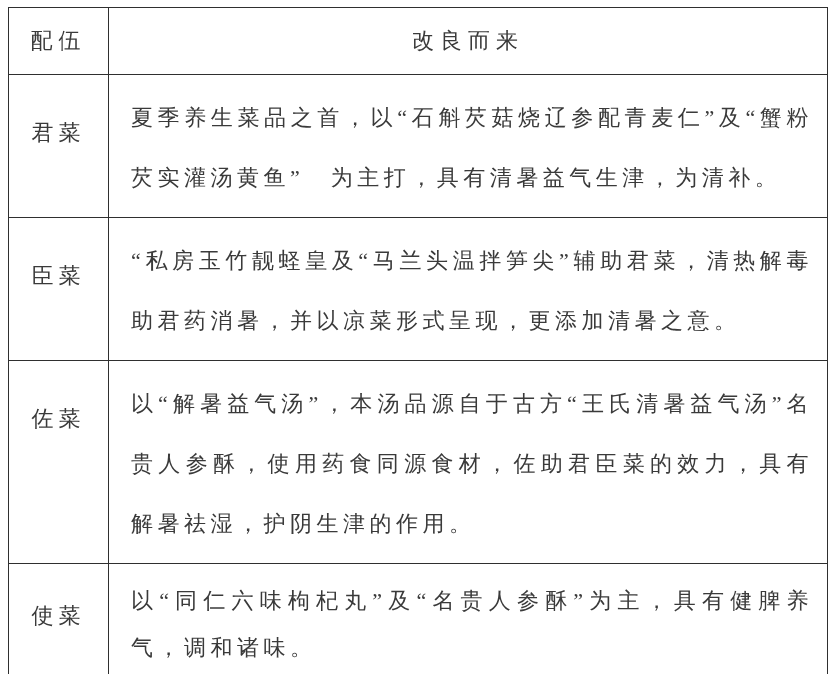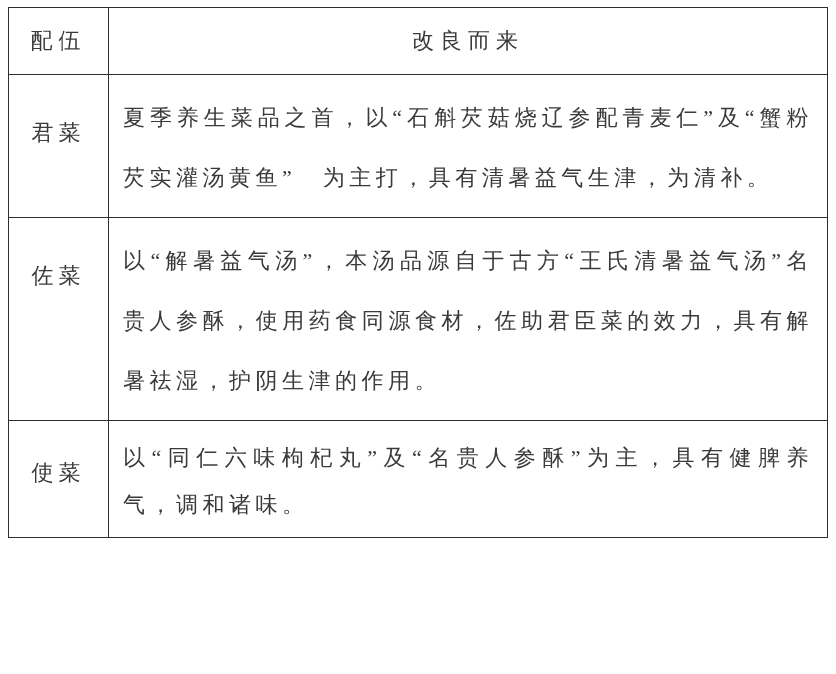--- a/index.html
+++ b/index.html
@@ -40,21 +40,21 @@
     vertical-align: top;
     font-size: 22px;
   }
   .pairing-table td.role {
     text-align: center;
     padding-top: 28px;
     line-height: 60px;
     letter-spacing: 5px;
   }
   .pairing-table td.desc {
-    padding: 13px 14px 9px 14px;
+    padding: 13px 14px 9px 22px;
     line-height: 60px;
     letter-spacing: 4.5px;
     text-align: justify;
     text-justify: inter-ideograph;
   }
   .pairing-table tr.tight td.role { line-height: 47px; }
   .pairing-table tr.tight td.desc { line-height: 47px; }
 </style>
 </head>
 <body>
@@ -70,20 +70,24 @@
         <th>配伍</th>
         <th>改良而来</th>
       </tr>
     </thead>
     <tbody>
       <tr>
         <td class="role">君菜</td>
         <td class="desc">夏季养生菜品之首，以“石斛芡菇烧辽参配青麦仁”及“蟹粉芡实灌汤黄鱼”　为主打，具有清暑益气生津，为清补。</td>
       </tr>
       <tr>
+        <td class="role">臣菜</td>
+        <td class="desc">“私房玉竹靓蛏皇及“马兰头温拌笋尖”辅助君菜，清热解毒助君药消暑，并以凉菜形式呈现，更添加清暑之意。</td>
+      </tr>
+      <tr>
         <td class="role">佐菜</td>
         <td class="desc">以“解暑益气汤”，本汤品源自于古方“王氏清暑益气汤”名贵人参酥，使用药食同源食材，佐助君臣菜的效力，具有解暑祛湿，护阴生津的作用。</td>
       </tr>
       <tr class="tight">
         <td class="role">使菜</td>
         <td class="desc">以“同仁六味枸杞丸”及“名贵人参酥”为主，具有健脾养气，调和诸味。</td>
       </tr>
     </tbody>
   </table>
 </div>

